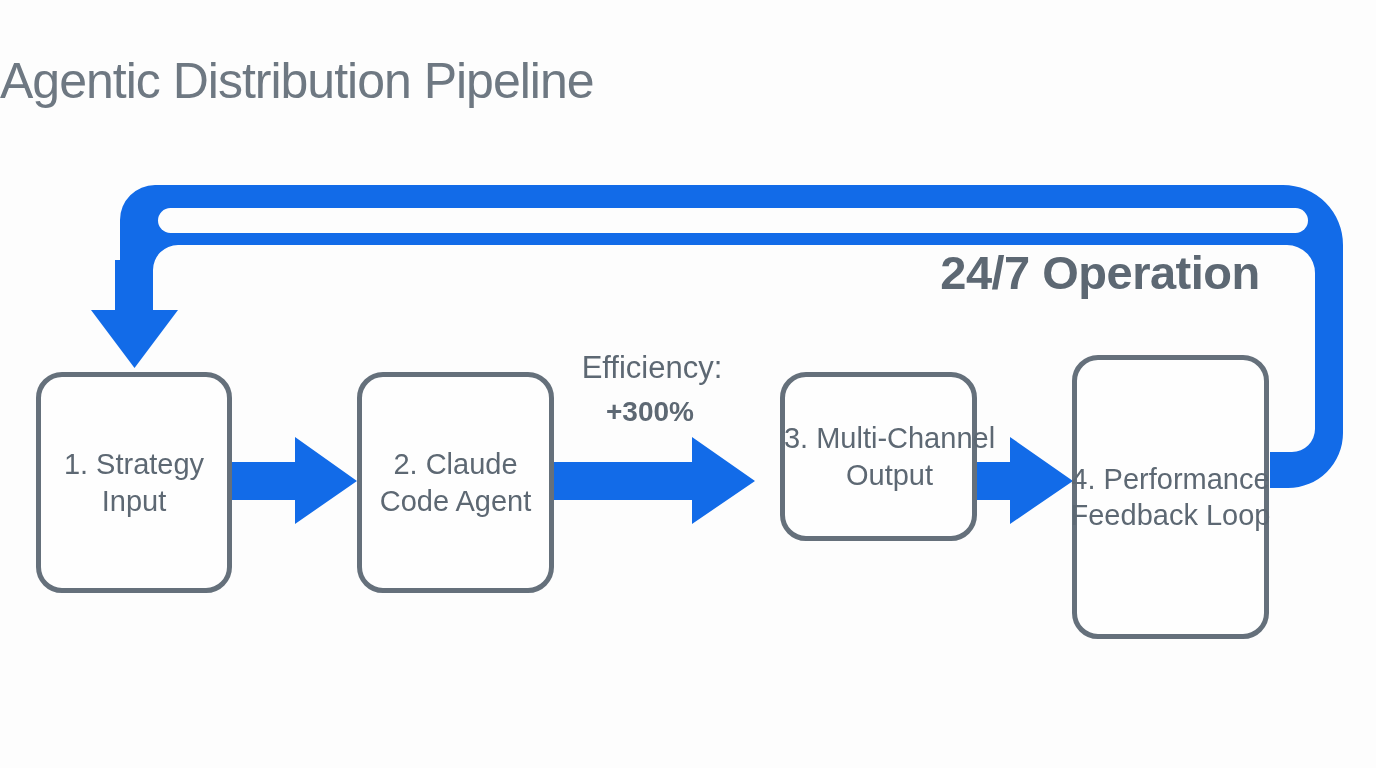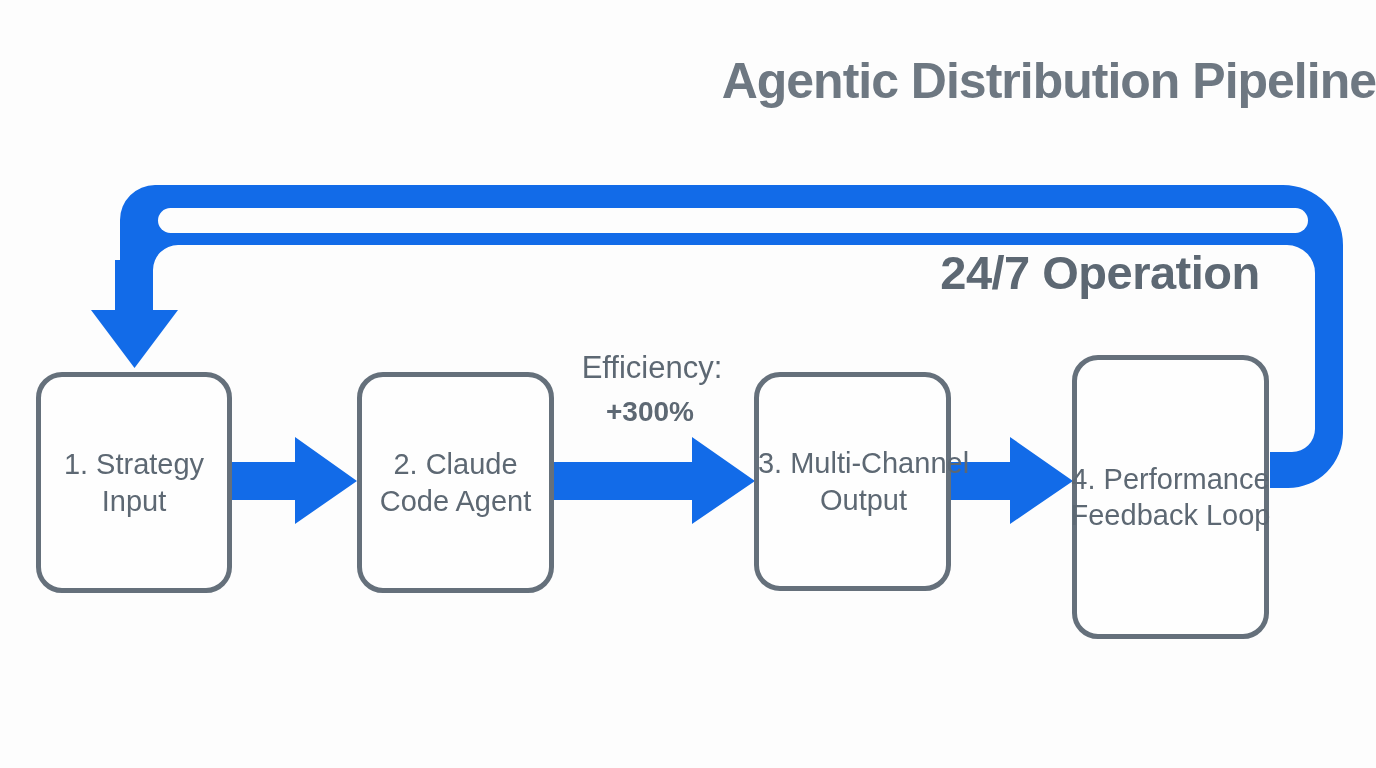--- a/index.html
+++ b/index.html
@@ -19,23 +19,23 @@
   }
   .canvas {
     position: relative;
     width: 1376px; height: 768px;
     background: var(--background);
   }
   .diagram-title {
     position: absolute;
     left: 0; top: 52px;
     width: 1376px;
-    text-align: right;
+    text-align: left;
     font-size: 50px;
-    font-weight: 700;
+    font-weight: 400;
     letter-spacing: -1px;
     color: var(--title-gray);
   }
   svg.flow-layer {
     position: absolute;
     left: 0; top: 0;
     width: 1376px; height: 768px;
   }
   .blue-fill { fill: var(--arrow-blue); }
   .slot-fill { fill: var(--background); }
@@ -64,21 +64,21 @@
     left: 500px; top: 350px; width: 304px;
     font-size: 31px; font-weight: 400;
   }
   .efficiency-value {
     left: 500px; top: 396px; width: 300px;
     font-size: 28px; font-weight: 700;
   }
   
   .step-1 { left: 36px;   top: 372px; width: 196px; height: 221px; }
   .step-2 { left: 357px;  top: 372px; width: 197px; height: 221px; }
-  .step-3 { left: 754px;  top: 372px; width: 197px; height: 219px; padding-left: 22px; }
+  .step-3 { left: 780px;  top: 372px; width: 197px; height: 169px; padding-left: 22px; }
   .step-4 { left: 1072px; top: 355px; width: 197px; height: 284px; }
 </style>
 </head>
 <body>
 
 <div class="canvas">
 
   <div class="diagram-title">Agentic Distribution Pipeline</div>
 
   <svg class="flow-layer" viewBox="0 0 1376 768" aria-hidden="true">

